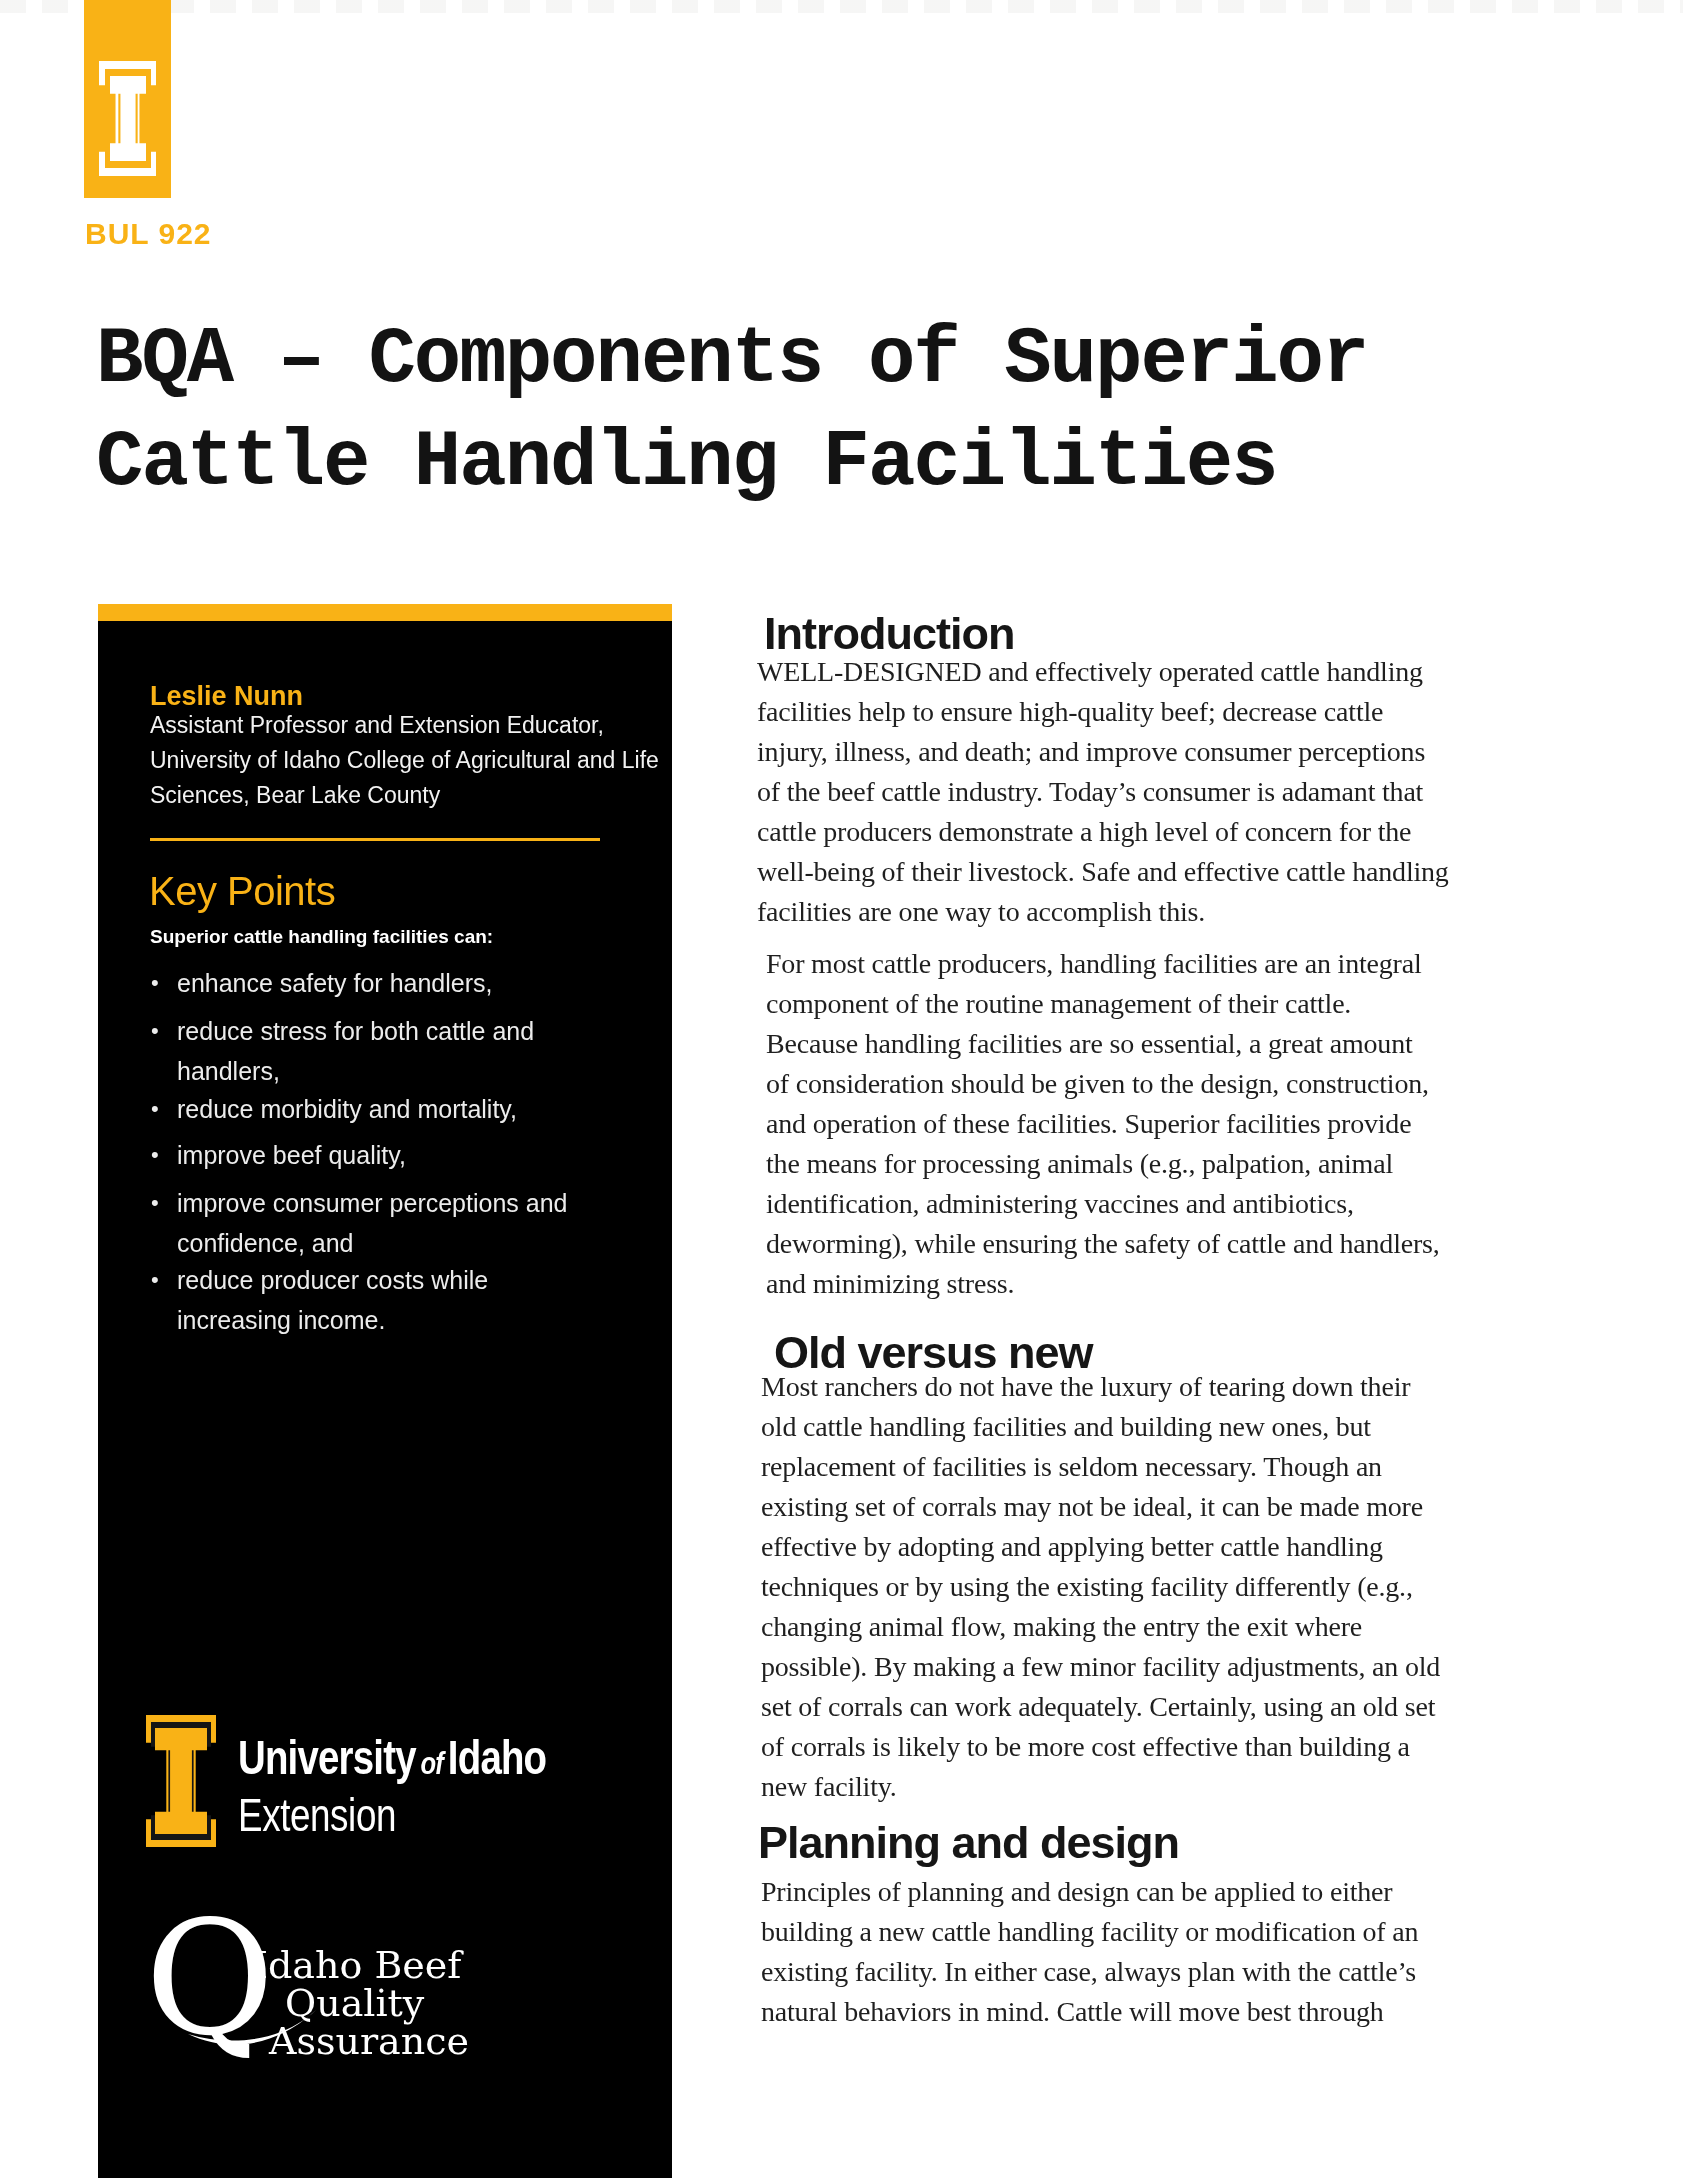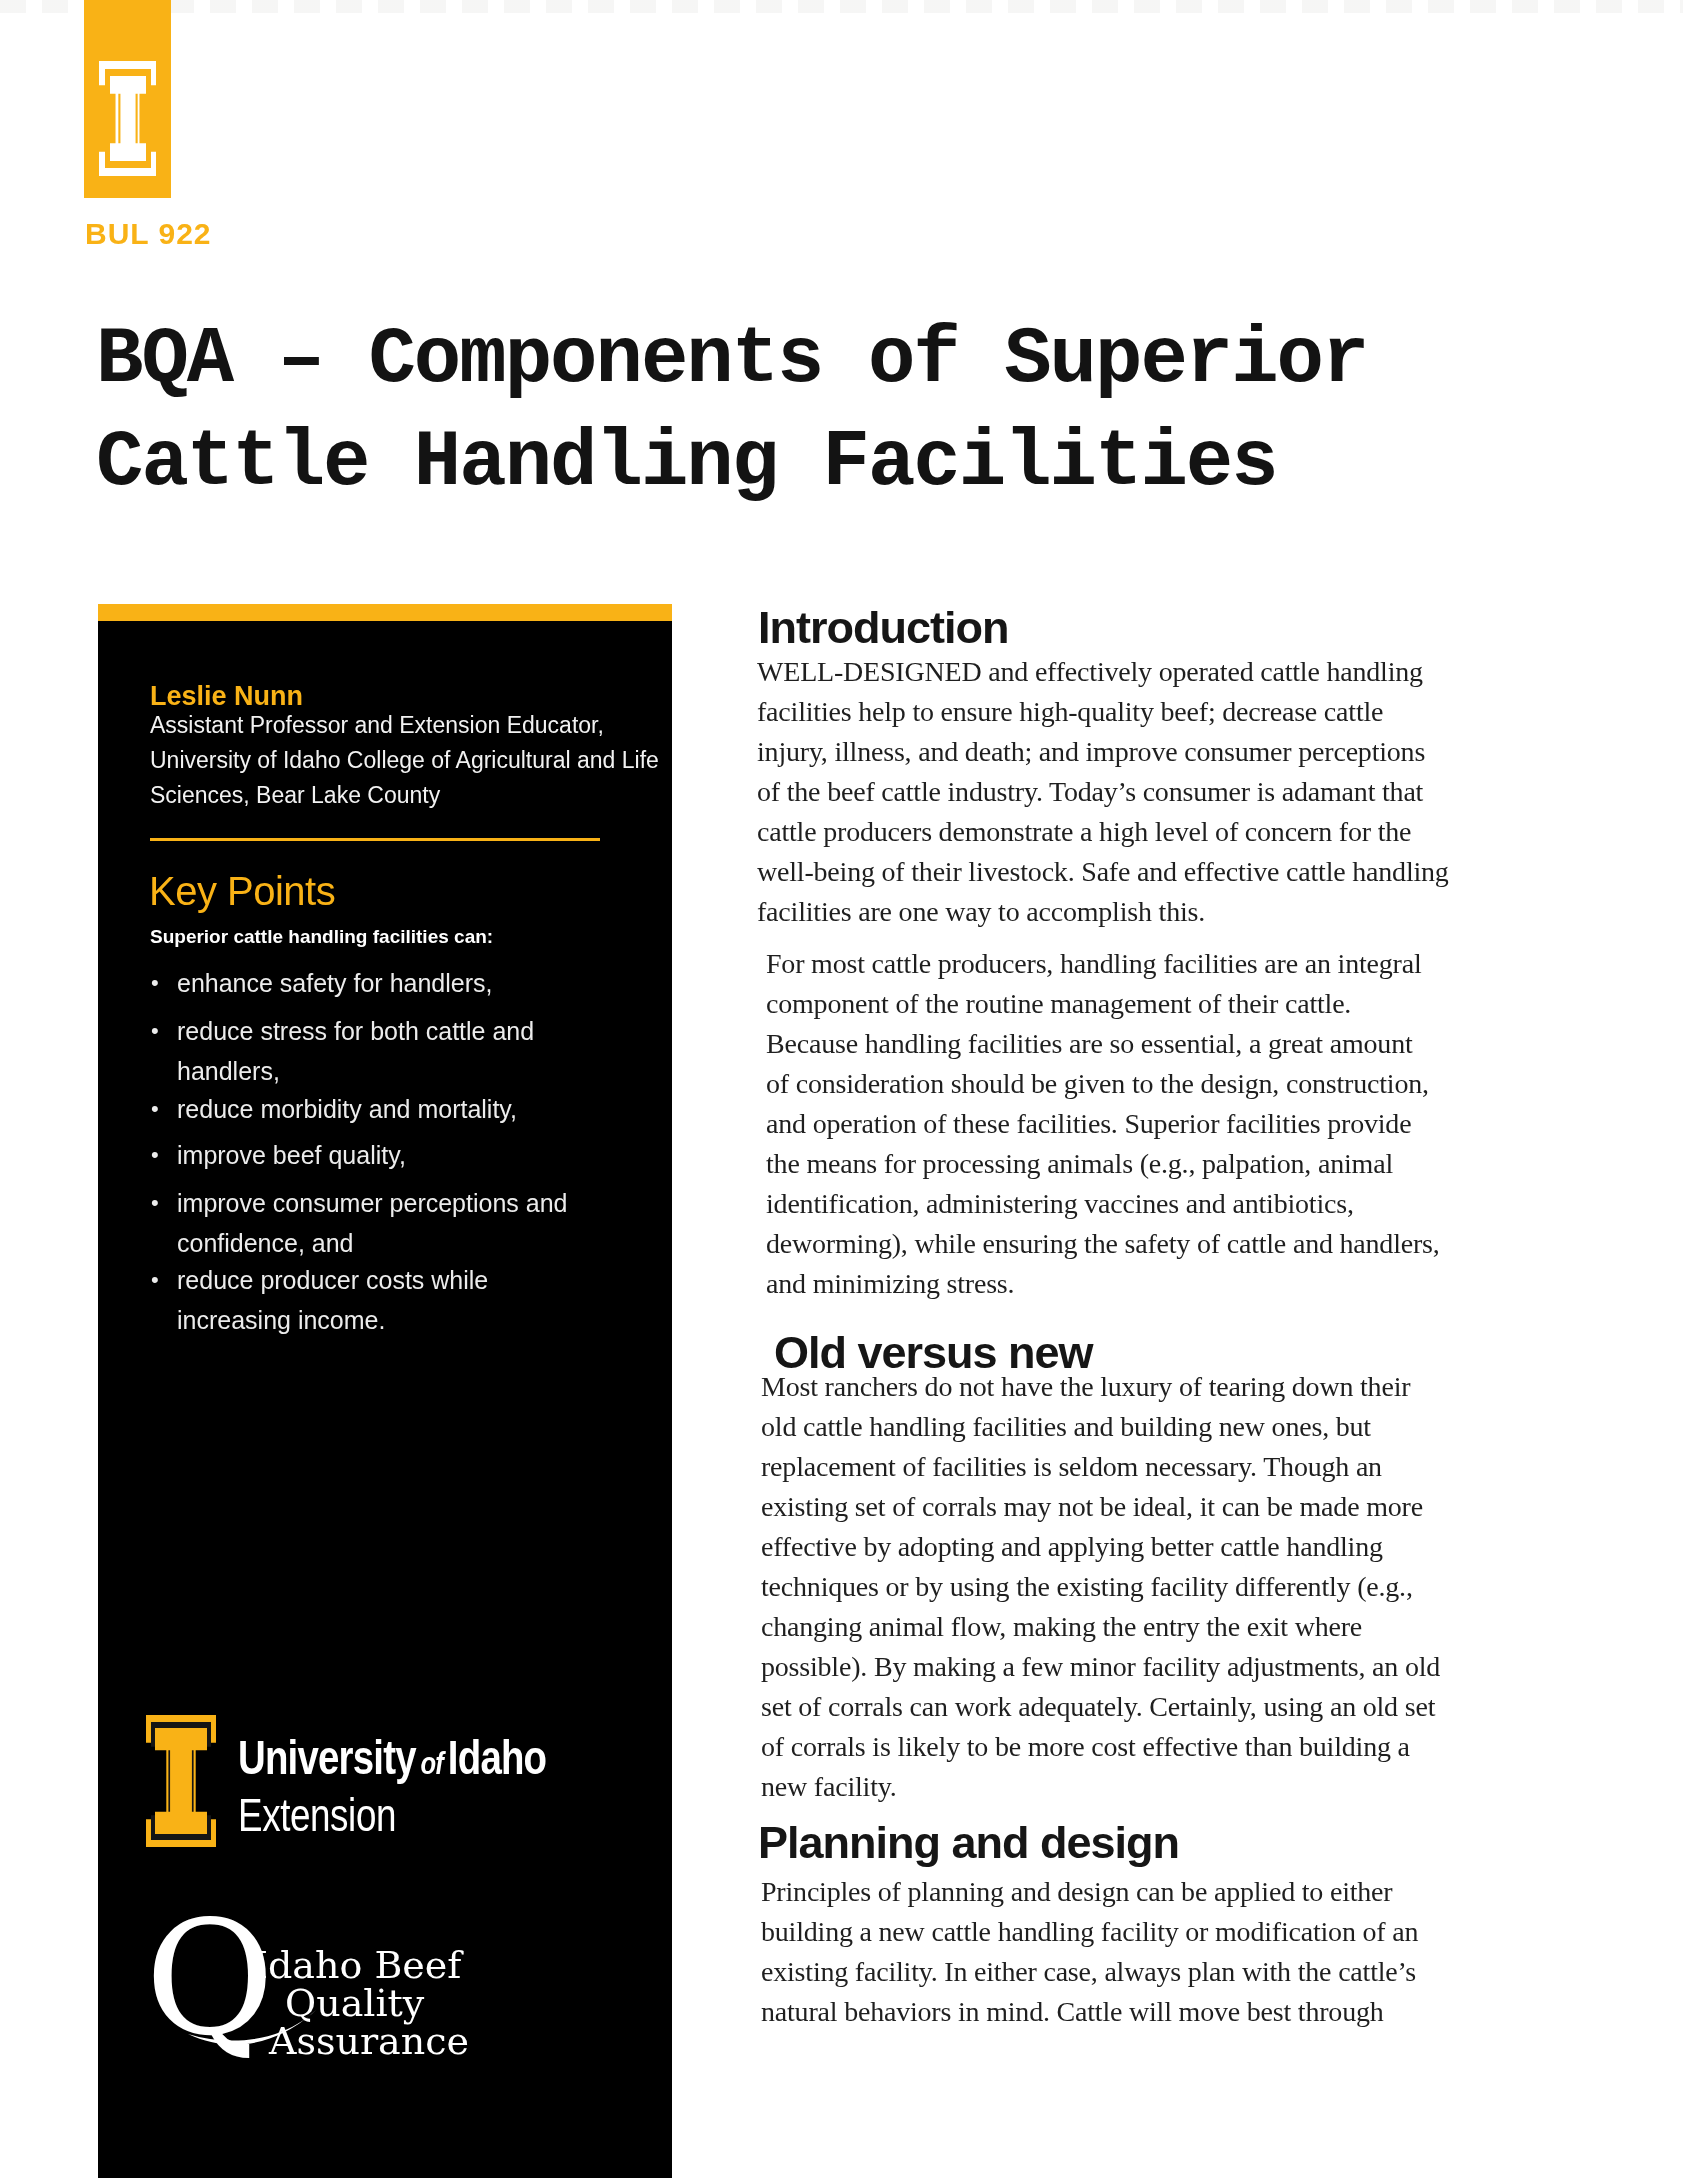--- a/index.html
+++ b/index.html
@@ -134,21 +134,21 @@
   </div>
 
   <div class="abs bqa-q">Q</div>
   <svg class="abs bqa-swoosh" width="134" height="45" viewBox="0 0 135 45">
     <path d="M2 30 C 45 50, 92 42, 131 6 C 100 36, 48 44, 2 30 Z" fill="#ffffff"></path>
   </svg>
   <div class="abs bqa-line bqa-l1">Idaho Beef</div>
   <div class="abs bqa-line bqa-l2">Quality</div>
   <div class="abs bqa-line bqa-l3">Assurance</div>
 
-  <h2 class="abs sec-h h-intro" style="margin:0;">Introduction</h2>
+  <h2 class="abs sec-h h-intro" style="margin:6px;">Introduction</h2>
   <p class="abs body-p p-intro-1" style="margin:0;">WELL-DESIGNED and effectively operated cattle handling
 facilities help to ensure high-quality beef; decrease cattle
 injury, illness, and death; and improve consumer perceptions
 of the beef cattle industry. Today’s consumer is adamant that
 cattle producers demonstrate a high level of concern for the
 well-being of their livestock. Safe and effective cattle handling
 facilities are one way to accomplish this.</p>
   <p class="abs body-p p-intro-2" style="margin:9px;">For most cattle producers, handling facilities are an integral
 component of the routine management of their cattle.
 Because handling facilities are so essential, a great amount

